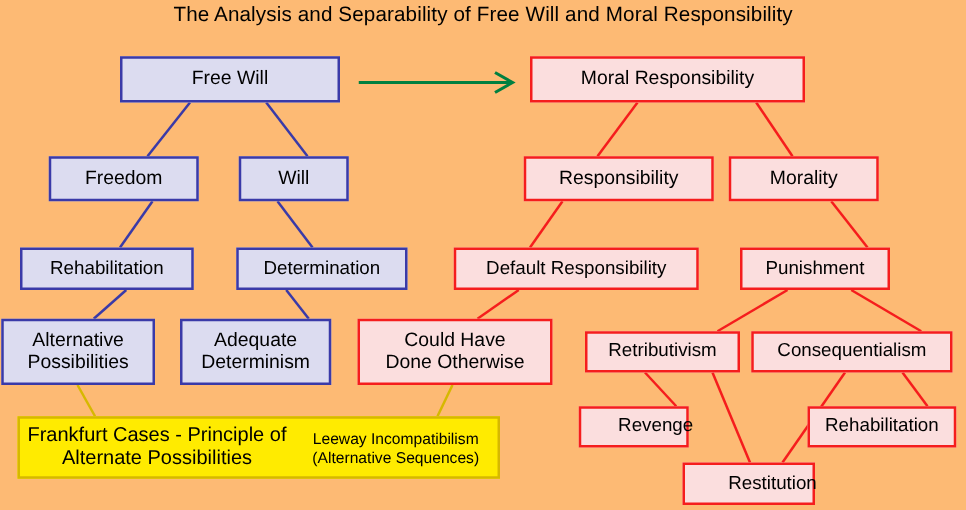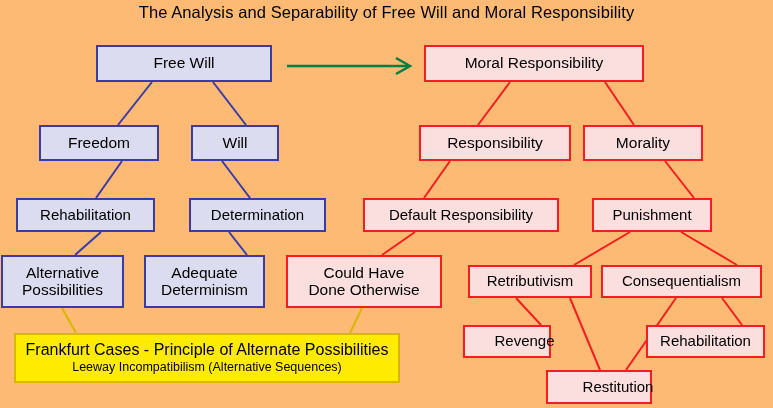--- a/index.html
+++ b/index.html
@@ -51,21 +51,20 @@
     font-size: 15.5px;
   }
   .node.red {
     background: #fbdede;
     border: 2px solid #f51d1d;
     font-size: 15.5px;
   }
   .node.yellow {
     background: #ffeb00;
     border: 2px solid #d6b800;
-    flex-direction: column;
     justify-content: center;
     z-index: 3;
   }
   .yellow .line1 {
     font-size: 16px;
     color: #000;
     line-height: 1.15;
   }
   .yellow .line2 {
     font-size: 12.5px;

